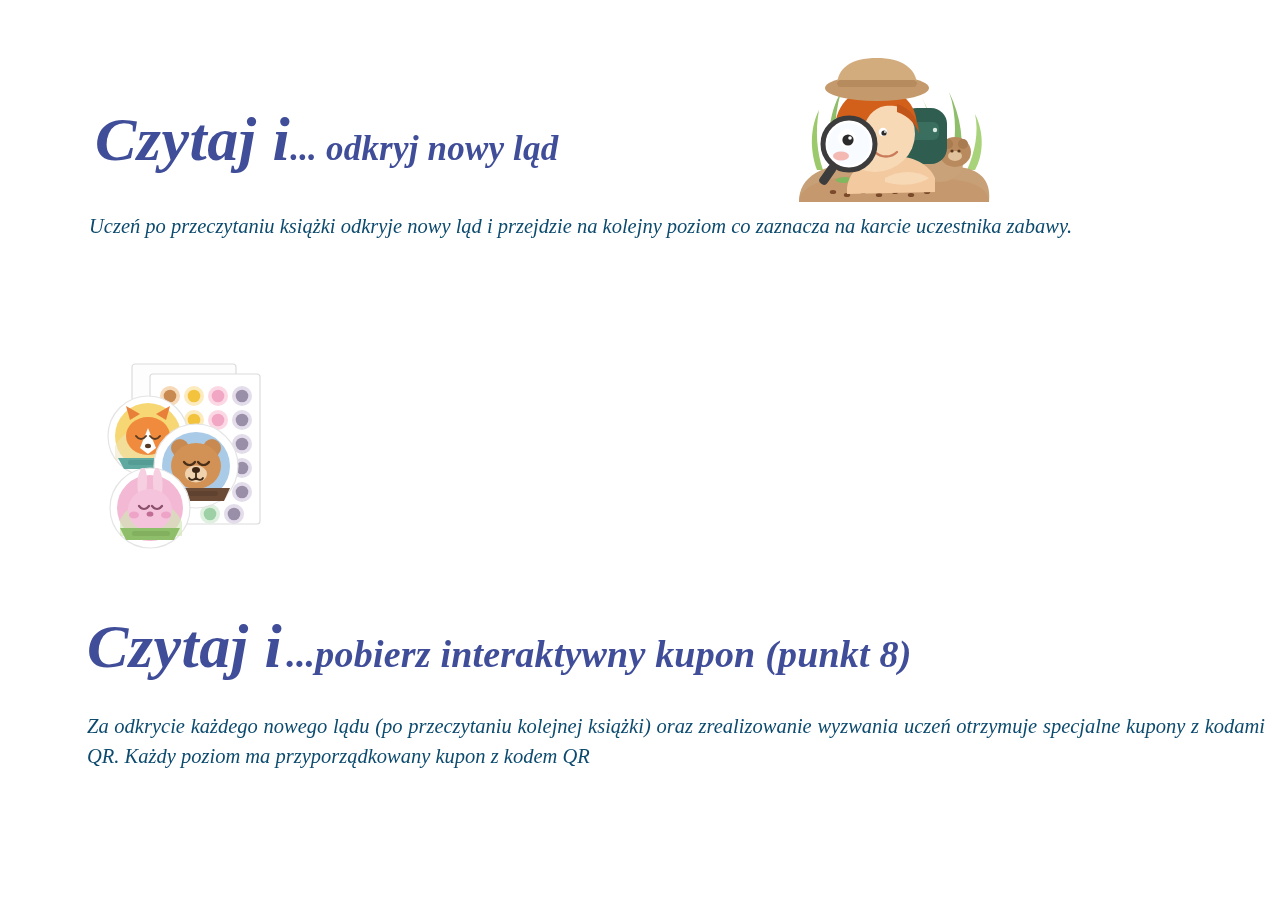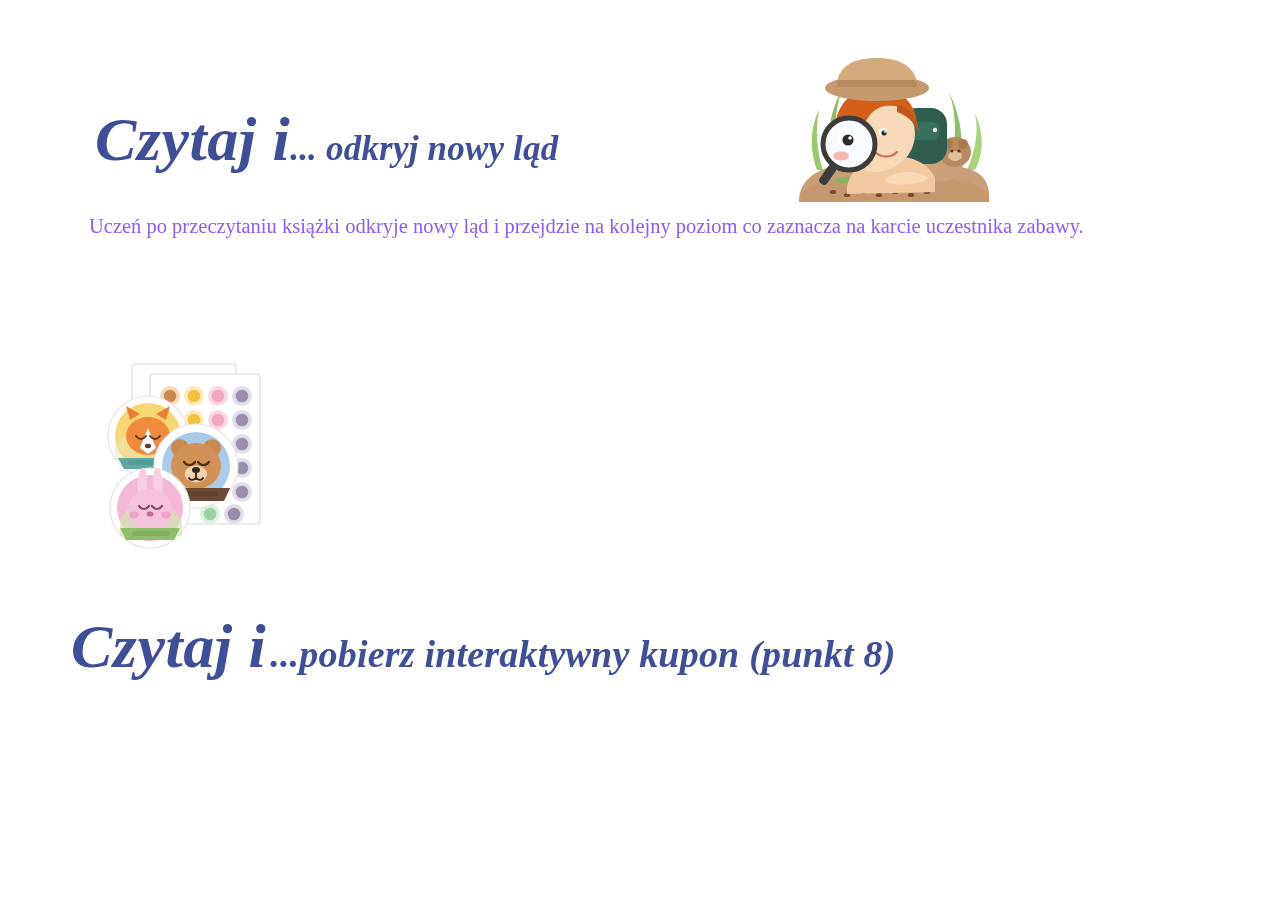--- a/index.html
+++ b/index.html
@@ -44,28 +44,29 @@
   }
 
   #heading-1 { left: 58px;  top: 108px; }
   #heading-1 .big   { font-size: 62px; }
   #heading-1 .small { font-size: 35px; }
 
   #heading-2 { left: 240px; top: 368px; }
   #heading-2 .big   { font-size: 60px; }
   #heading-2 .small { font-size: 38px; }
 
-  #heading-3 { left: 34px;  top: 615px; }
+  #heading-3 { left: 50px;  top: 615px; }
   #heading-3 .big   { font-size: 62px; }
   #heading-3 .small { font-size: 38px; }
 
   
   .body-text {
     position: absolute;
-    color: #8b5cf6;
+    color: #0c4a6e;
+    font-style: italic;
     font-size: 20.5px;
     line-height: 1.45;
   }
 
   #para-1 {
     left: 52px;
     top: 212px;
     width: 1175px;
     white-space: nowrap;
   }
@@ -291,14 +292,15 @@
         <rect x="40" y="175" width="38" height="5" rx="2.5" fill="#7CA95A" opacity="0.7"></rect>
       </g>
     </svg>
   </div>
 
   <div class="heading" id="heading-3">
     <span class="big">Czytaj  i</span>
     <span class="small">...pobierz interaktywny kupon (punkt 8)</span>
   </div>
 
+  <div class="body-text" id="para-3">Za odkrycie każdego nowego lądu (po przeczytaniu kolejnej książki) oraz zrealizowanie wyzwania uczeń otrzymuje specjalne kupony z kodami QR. Każdy poziom ma   przyporządkowany kupon z kodem QR</div>
 
 </div>
 
 </body></html>

